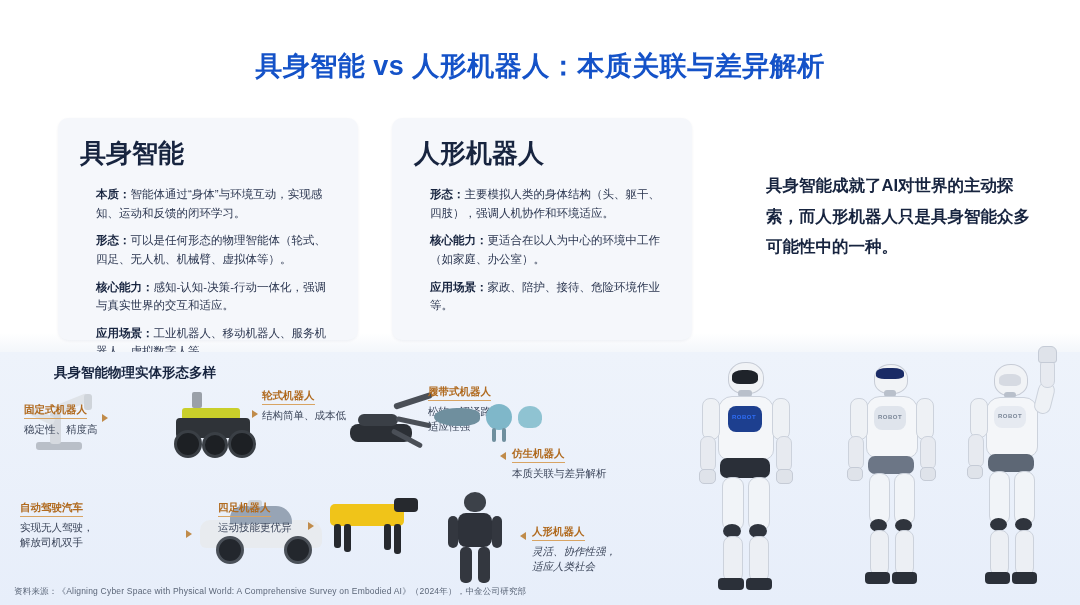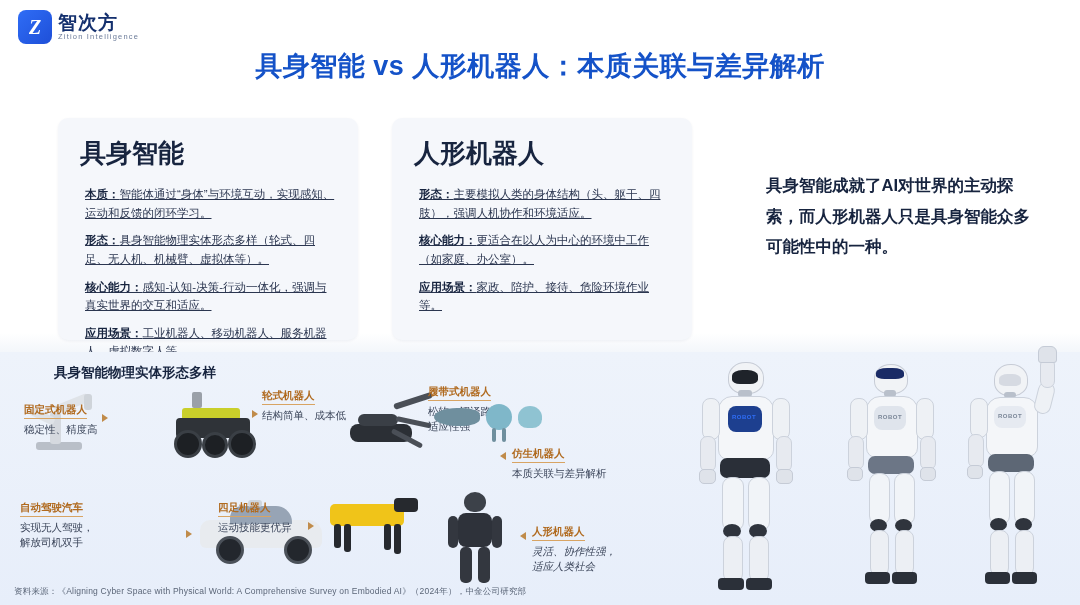--- a/index.html
+++ b/index.html
@@ -91,26 +91,25 @@
   }
   .card.left  { left: 58px;  width: 300px; height: 222px; }
   .card.mid   { left: 392px; width: 300px; height: 222px; }
   .card h3 {
     margin: 0 0 14px 0;
     font-size: 26px;
     font-weight: bold;
     color: #17243f;
   }
   .card p {
-    margin: 0 0 9px 5px;
+    margin: 0 0 9px 16px;
     font-size: 11.5px;
     line-height: 1.62;
     color: #2b3murky;
     color: #2b3650;
-    text-decoration: underline;
   }
   .card p b {
     font-weight: bold;
     color: #17243f;
   }
 
   
   .statement {
     position: absolute;
     top: 170px;
@@ -235,34 +234,27 @@
     font-size: 8.5px;
     color: #5b6678;
     letter-spacing: 0.2px;
   }
 </style>
 </head>
 <body>
 
 <div class="slide">
 
-  <div class="logo">
-    <div class="logo-mark"></div>
-    <div class="logo-text">
-      <span class="logo-cn">智次方</span>
-      <span class="logo-en">Zition Intelligence</span>
-    </div>
-  </div>
 
   <div class="title">具身智能 vs 人形机器人：本质关联与差异解析</div>
 
   <div class="card left">
     <h3>具身智能</h3>
     <p><b>本质：</b><span>智能体通过“身体”与环境互动，实现感知、运动和反馈的闭环学习。</span></p>
-    <p><b>形态：</b><span>具身智能物理实体形态多样（轮式、四足、无人机、机械臂、虚拟体等）。</span></p>
+    <p><b>形态：</b><span>可以是任何形态的物理智能体（轮式、四足、无人机、机械臂、虚拟体等）。</span></p>
     <p><b>核心能力：</b><span>感知-认知-决策-行动一体化，强调与真实世界的交互和适应。</span></p>
     <p><b>应用场景：</b><span>工业机器人、移动机器人、服务机器人、虚拟数字人等。</span></p>
   </div>
 
   <div class="card mid">
     <h3>人形机器人</h3>
     <p><b>形态：</b><span>主要模拟人类的身体结构（头、躯干、四肢），强调人机协作和环境适应。</span></p>
     <p><b>核心能力：</b><span>更适合在以人为中心的环境中工作（如家庭、办公室）。</span></p>
     <p><b>应用场景：</b><span>家政、陪护、接待、危险环境作业等。</span></p>
   </div>

